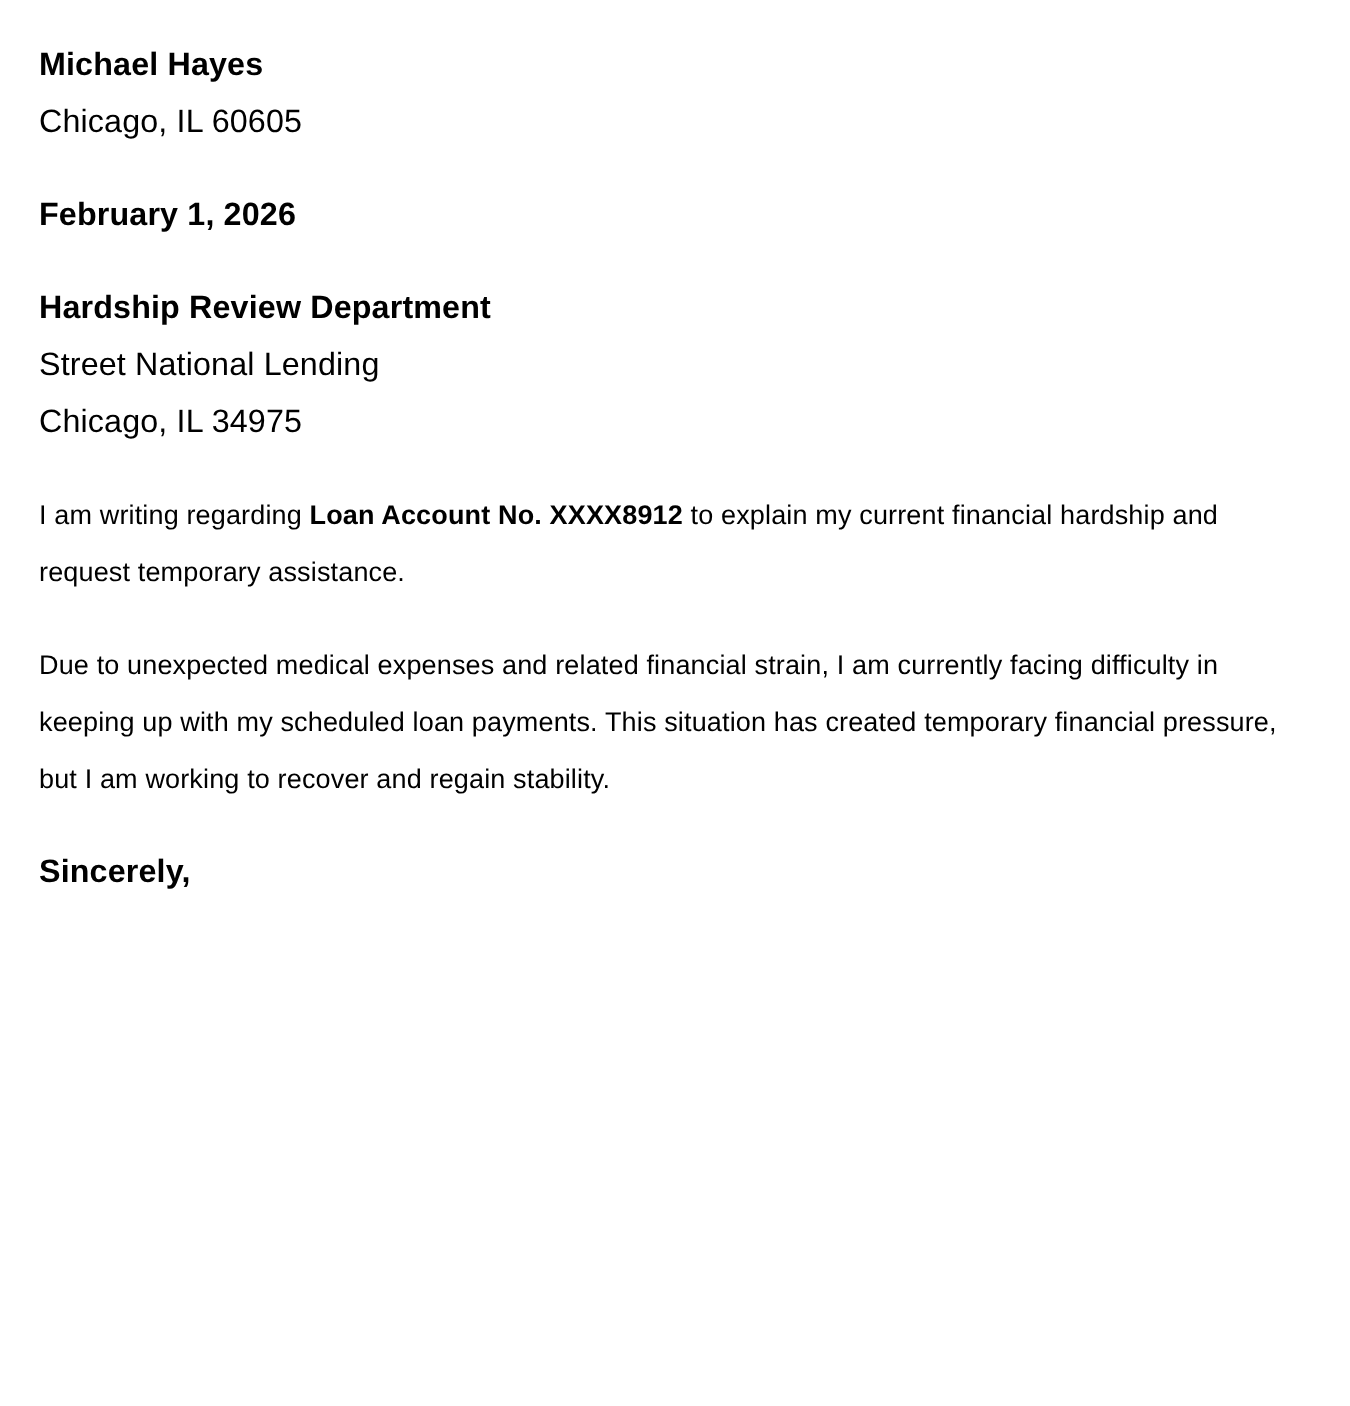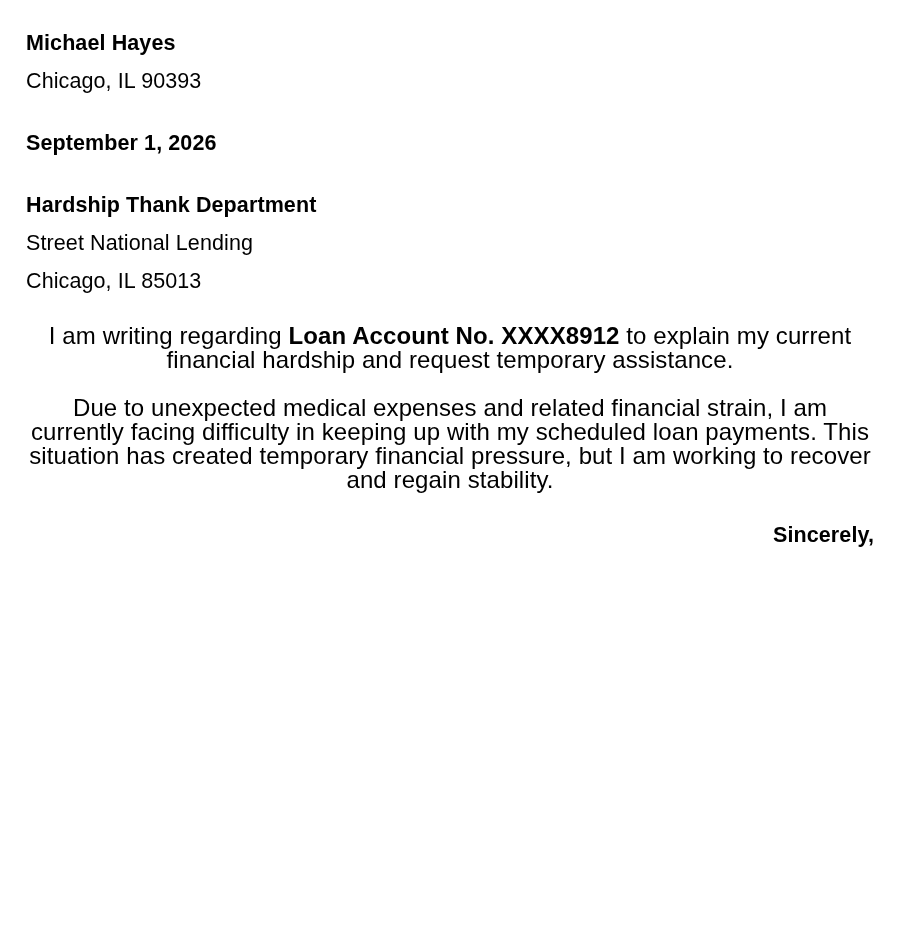--- a/index.html
+++ b/index.html
@@ -20,64 +20,63 @@
     width: 900px;
     height: 692px;
     padding: 24px 26px 0 26px;
     background: #ffffff;
   }
   .block {
     margin: 0 0 24px 0;
   }
   .block:last-child {
     margin-bottom: 0;
-    text-align: right;
   }
   .line {
     font-size: 21.5px;
     line-height: 38px;
     letter-spacing: 0.1px;
     white-space: pre-wrap;
   }
   .bold {
     font-weight: bold;
   }
   .para {
-    font-size: 24px;
-    line-height: 24px;
+    font-size: 18px;
+    line-height: 38px;
     letter-spacing: 0.1px;
     max-width: 852px;
     margin: 0;
-    text-align: center;
+    text-align: left;
   }
   .para b {
     font-weight: bold;
   }
   .sig-block .line {
     font-weight: bold;
   }
 </style>
 </head>
 <body>
 
 <div class="page">
 
   <div class="block">
     <div class="line bold">Michael Hayes</div>
-    <div class="line">Chicago, IL 90393</div>
+    <div class="line">Chicago, IL 60605</div>
   </div>
 
   <div class="block">
-    <div class="line bold">September 1, 2026</div>
+    <div class="line bold">February 1, 2026</div>
   </div>
 
   <div class="block">
-    <div class="line bold">Hardship Thank Department</div>
+    <div class="line bold">Hardship Review Department</div>
     <div class="line">Street National Lending</div>
-    <div class="line">Chicago, IL 85013</div>
+    <div class="line">Chicago, IL 34975</div>
   </div>
 
 
 
   <div class="block">
     <p class="para"><span>I am writing regarding </span><b>Loan Account No. XXXX8912</b><span> to explain my current financial hardship and request temporary assistance.</span></p>
   </div>
 
   <div class="block">
     <p class="para">Due to unexpected medical expenses and related financial strain, I am currently facing difficulty in keeping up with my scheduled loan payments. This situation has created temporary financial pressure, but I am working to recover and regain stability.</p>

